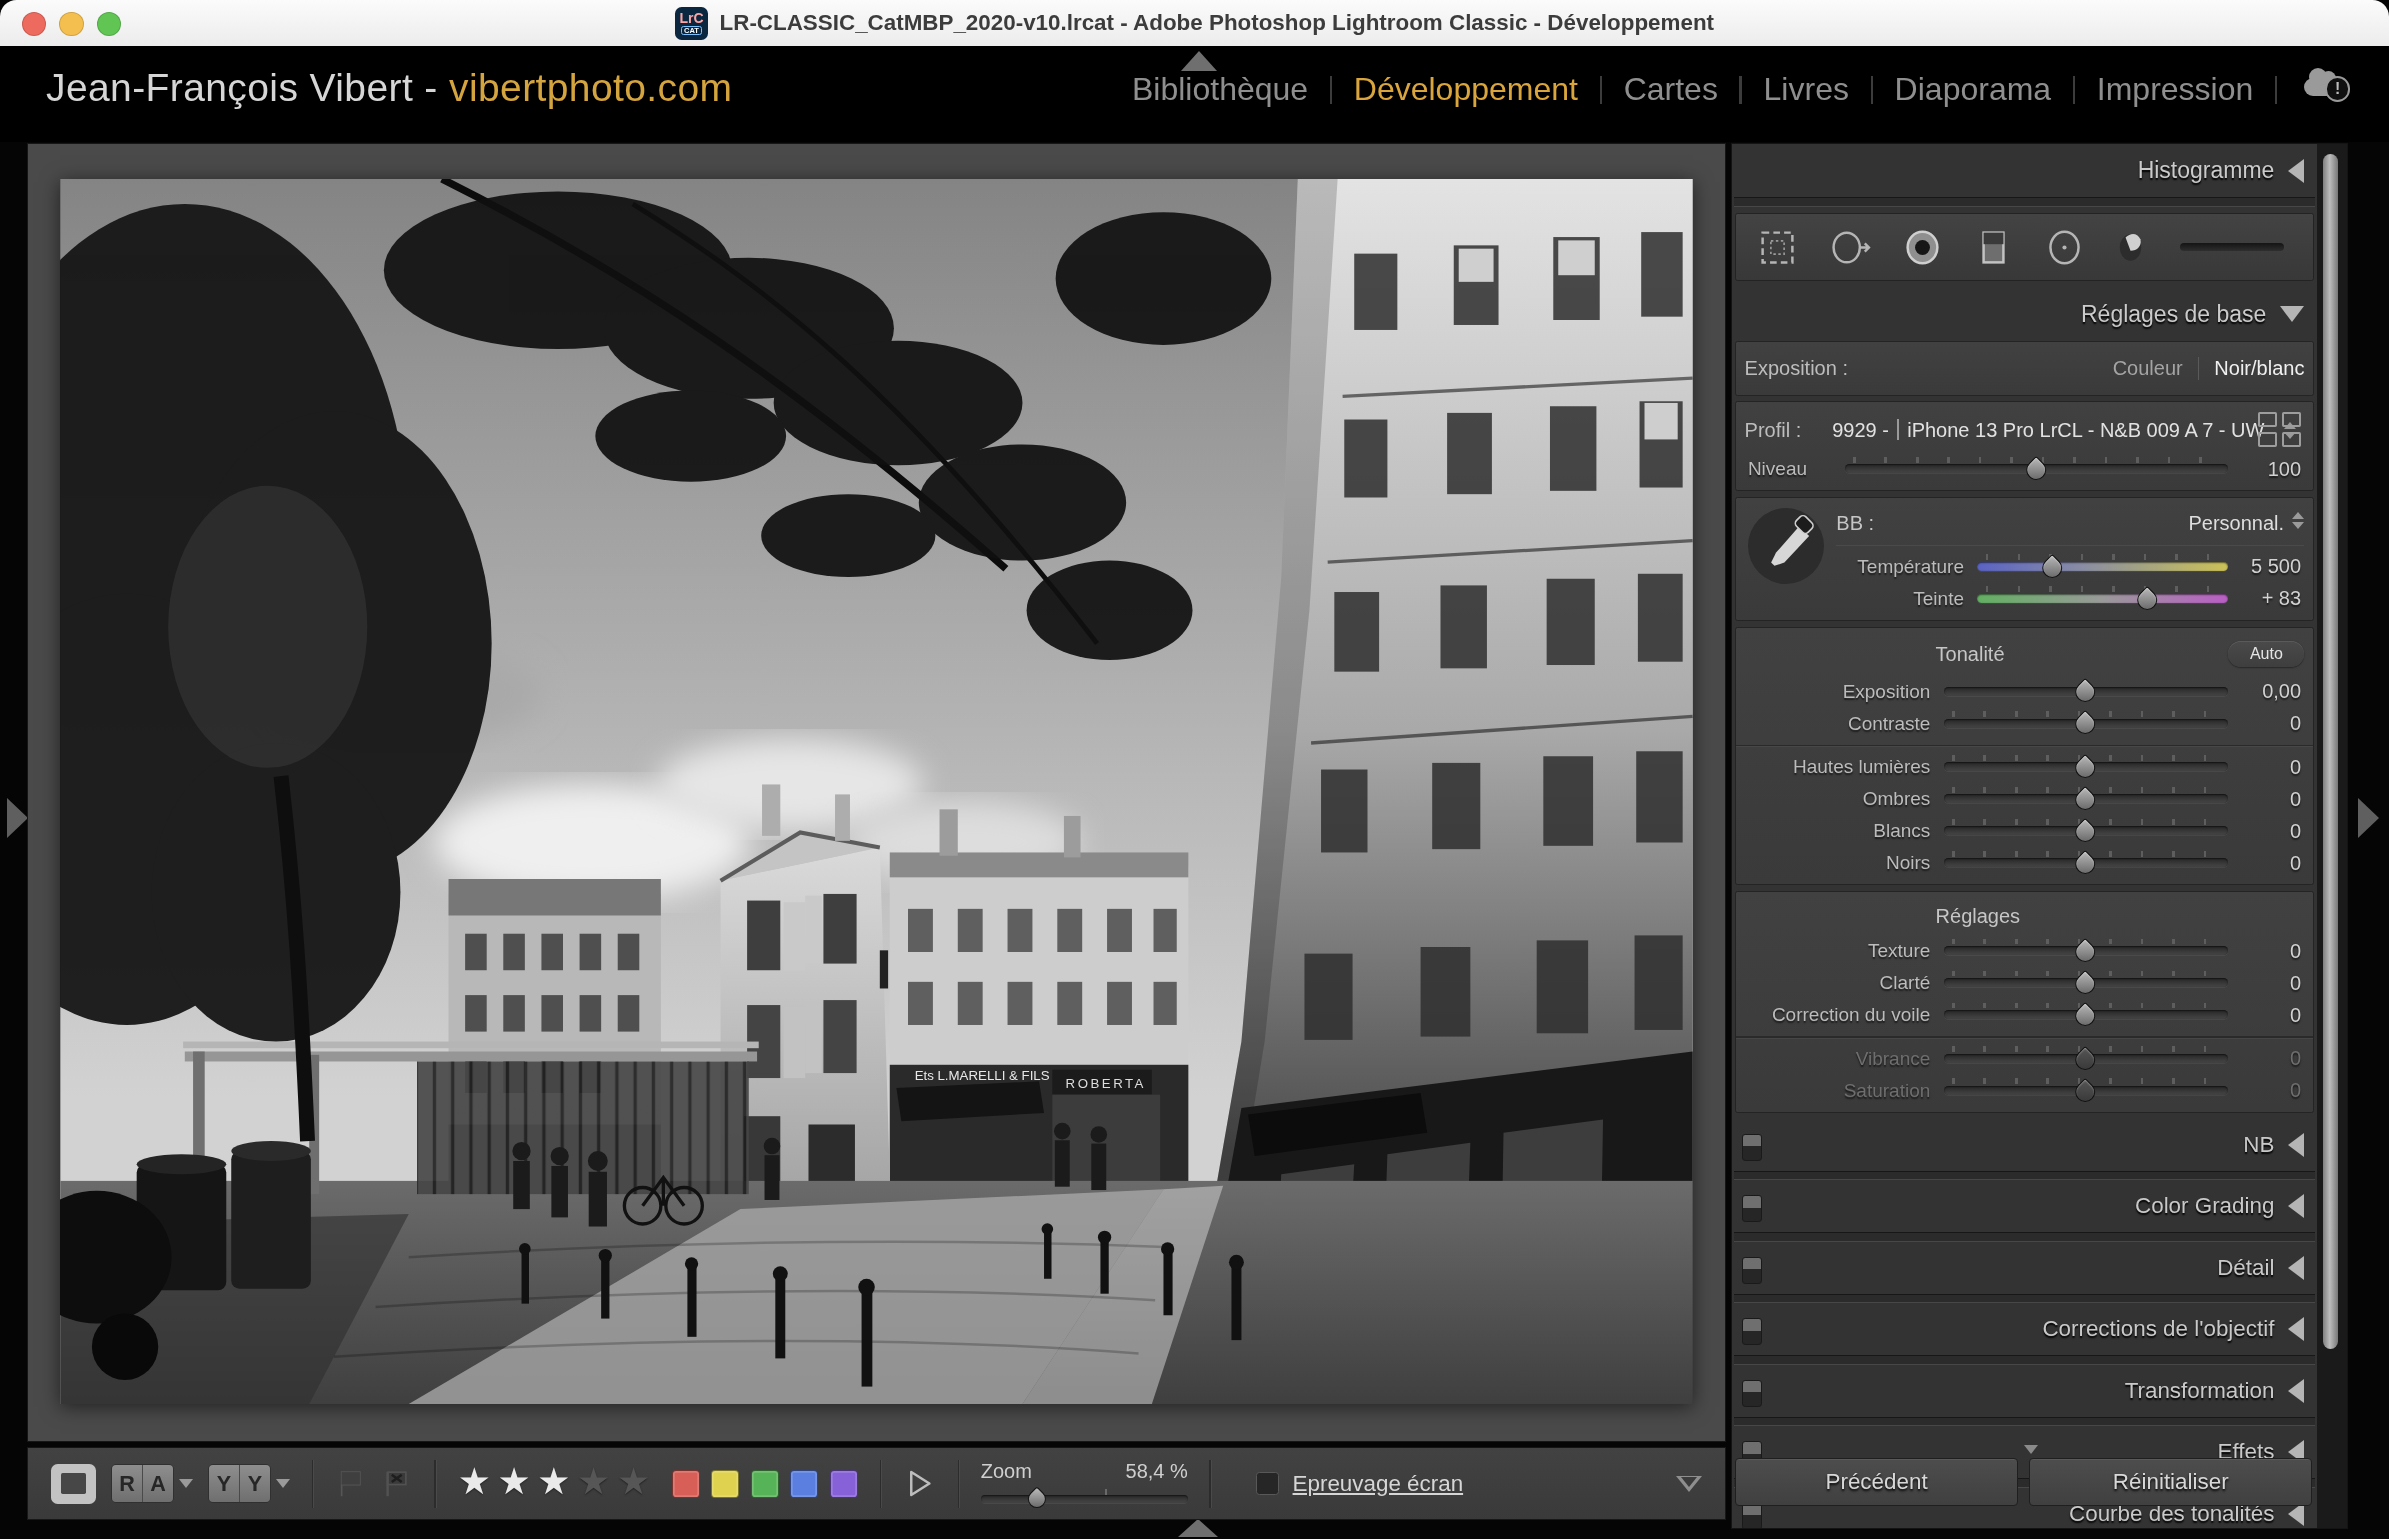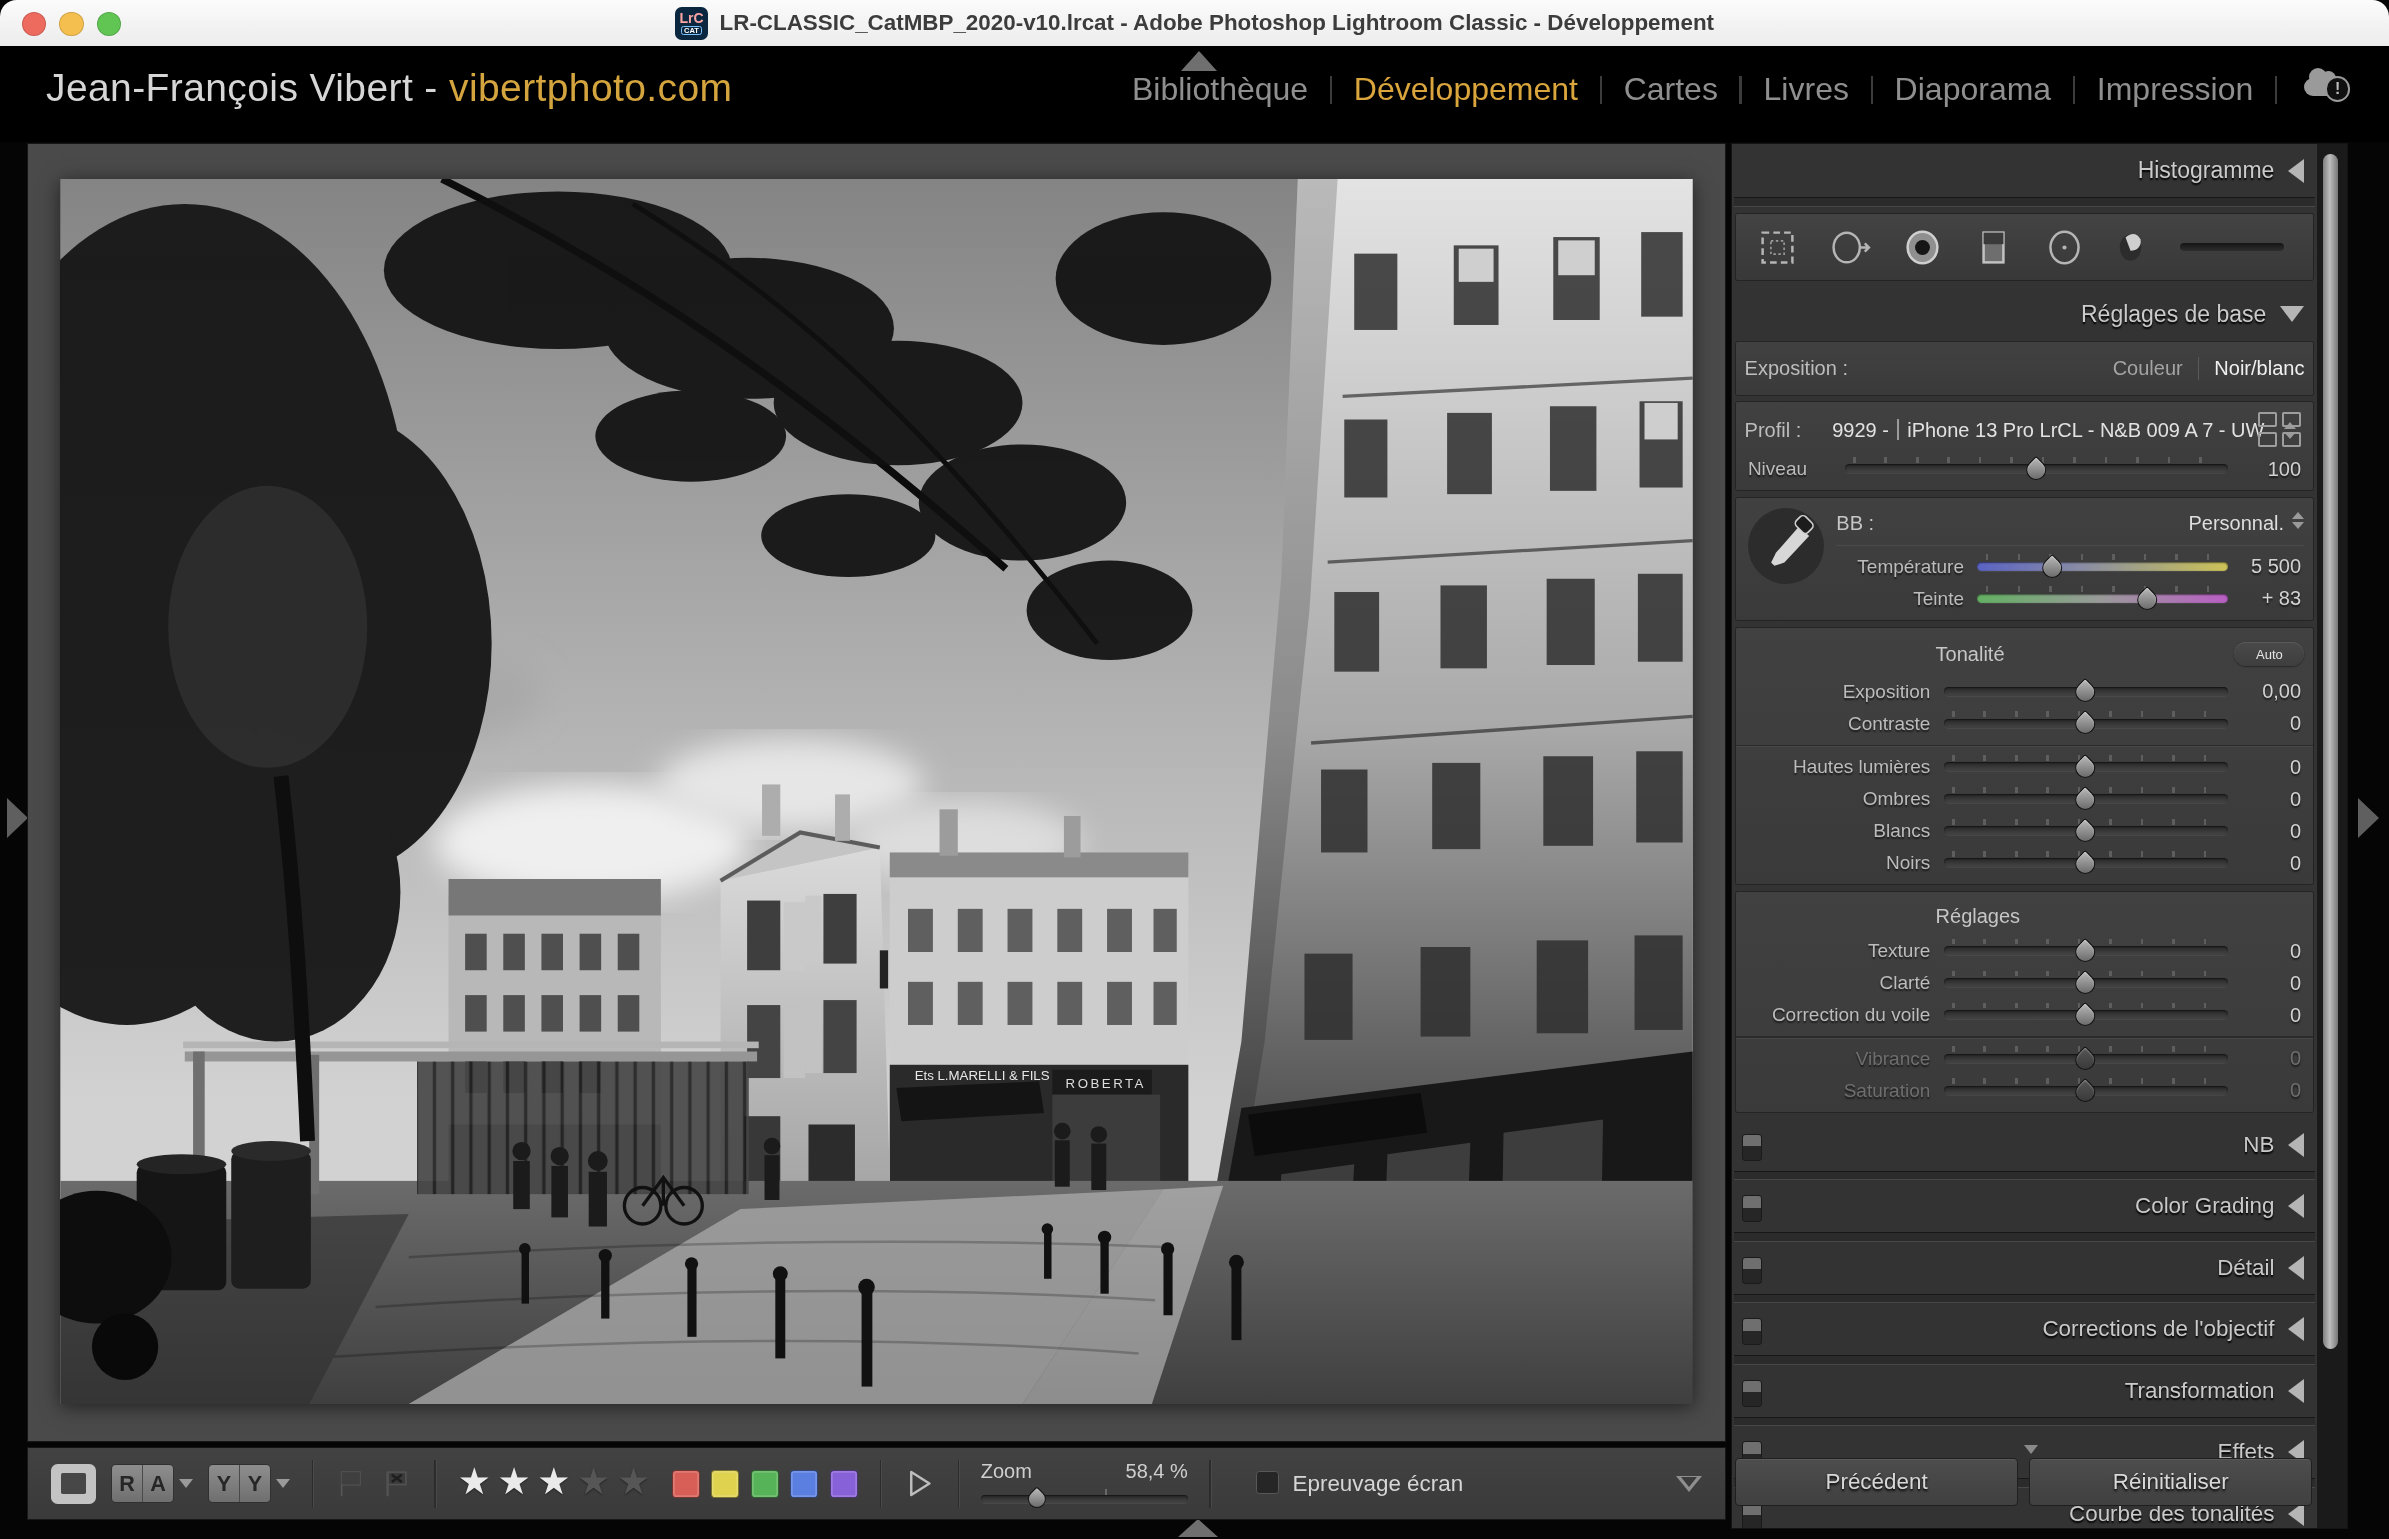--- a/index.html
+++ b/index.html
@@ -72,21 +72,21 @@
        background:linear-gradient(180deg,#272727,#474747);box-shadow:0 0.8px 0 rgba(255,255,255,.09),inset 0 0.8px 1.7px rgba(0,0,0,.6);}
   .mini-track .tick{position:absolute;top:0;width:2.5px;height:5.8px;background:#6a6a6a;}
   .mini-thumb{position:absolute;top:0.8px;width:15.8px;height:15.8px;border:1.7px solid #141414;border-radius:2.5px 50% 50% 50%;
        transform:translateX(-9px) rotate(45deg);background:linear-gradient(135deg,#bcbcbc,#5e5e5e);}
   .mini-thumb.dark{background:linear-gradient(135deg,#5e5e5e,#2e2e2e);}
   .updn{display:inline-flex;flex-direction:column;gap:3.3px;margin-left:8.3px;vertical-align:middle;}
   .updn i{width:0;height:0;border-left:6.6px solid transparent;border-right:6.6px solid transparent;}
   .updn .u{border-bottom:7.5px solid #9a9a9a;}
   .updn .d{border-top:7.5px solid #9a9a9a;}
   .checkbox{width:21.6px;height:21.6px;border-radius:3.3px;background:#262626;border:1.7px solid #585858;}
-  .soft{display:flex;gap:13.3px;font-size:22.4px;color:#d6d6d6;}
+  .soft{display:flex;align-items:center;gap:13.3px;font-size:22.4px;color:#d6d6d6;text-decoration:underline;}
   .tri-down-o{width:0;height:0;border-left:13.3px solid transparent;border-right:13.3px solid transparent;border-top:16.6px solid #8f8f8f;
               position:relative;}
   .tri-down-o:after{content:"";position:absolute;left:-8.3px;top:-15px;width:0;height:0;border-left:8.3px solid transparent;
               border-right:8.3px solid transparent;border-top:10.8px solid #3c3c3c;}
 
   
   .rpanel{position:absolute;left:1731px;top:143px;width:617px;height:1386px;background:#333;border:0.8px solid #141414;box-sizing:border-box;}
   .rp-scroll{position:absolute;left:0;top:0;right:30px;bottom:0;overflow:hidden;}
   .rp-gutter{position:absolute;right:0;top:0;bottom:0;width:30px;background:#1a1a1a;}
   .rp-scrollbar{position:absolute;left:5.8px;top:10px;width:15px;height:1195px;border-radius:7.5px;
@@ -135,21 +135,21 @@
 
   .wb-box{padding-left:100px;}
   .dropper{position:absolute;left:11.6px;top:10px;width:76px;height:76px;border-radius:50%;background:#2c2c2c;}
   .subhead{display:flex;align-items:center;justify-content:space-between;height:40px;font-size:20px;color:#c6c6c6;}
   .subhead .val{color:#dedede;display:flex;align-items:flex-start;}
   .thin-div{height:0.8px;background:#555;opacity:.5;margin:1.7px 0 5px;}
   .sec-div{height:1.7px;background:#2a2a2a;box-shadow:0 0.8px 0 #4a4a4a;margin:5px -8.3px;}
   .tone-head{display:flex;align-items:center;justify-content:space-between;height:43px;}
   .tone-title{font-size:20px;color:#c6c6c6;padding-left:191px;}
   .autobtn{padding:4.1px 21.6px;border-radius:16.6px;background:linear-gradient(180deg,#4a4a4a,#3e3e3e);color:#e4e4e4;
-           font-size:13px;box-shadow:inset 0 0.8px 0 rgba(255,255,255,.12),0 0.8px 1.7px rgba(0,0,0,.5);}
+           font-size:16px;box-shadow:inset 0 0.8px 0 rgba(255,255,255,.12),0 0.8px 1.7px rgba(0,0,0,.5);}
   .pres-title{font-size:20px;color:#c6c6c6;padding-left:191px;height:38px;display:flex;align-items:center;}
 
   .cpanel{height:52px;display:flex;align-items:center;justify-content:flex-end;gap:13.3px;padding:0 13.3px 0 8.3px;
           color:#c9c9c9;font-size:22.4px;text-shadow:0 1.7px 1.7px #000;position:relative;}
   .cpanel .switch{position:absolute;left:10px;top:15px;width:18px;height:25px;border-radius:3.3px;background:#262626;
                   border:0.8px solid #1a1a1a;overflow:hidden;}
   .cpanel .switch i{display:block;width:100%;height:46%;background:#6f6f6f;}
 
   .rp-buttons{position:absolute;left:3.3px;right:35px;bottom:21.6px;display:flex;gap:11.6px;}
   .rp-buttons .mini{position:absolute;left:50%;top:-13.3px;width:0;height:0;border-left:7.5px solid transparent;

